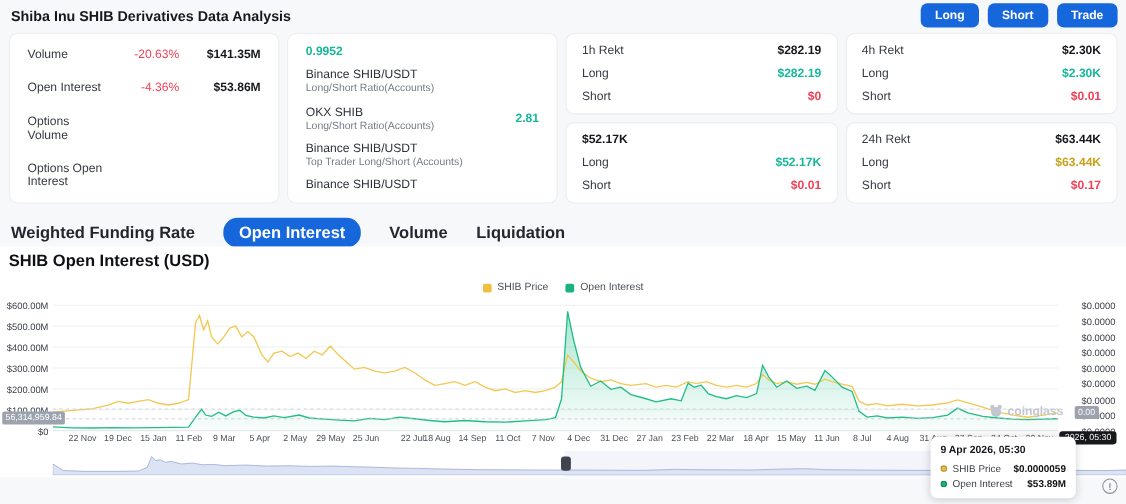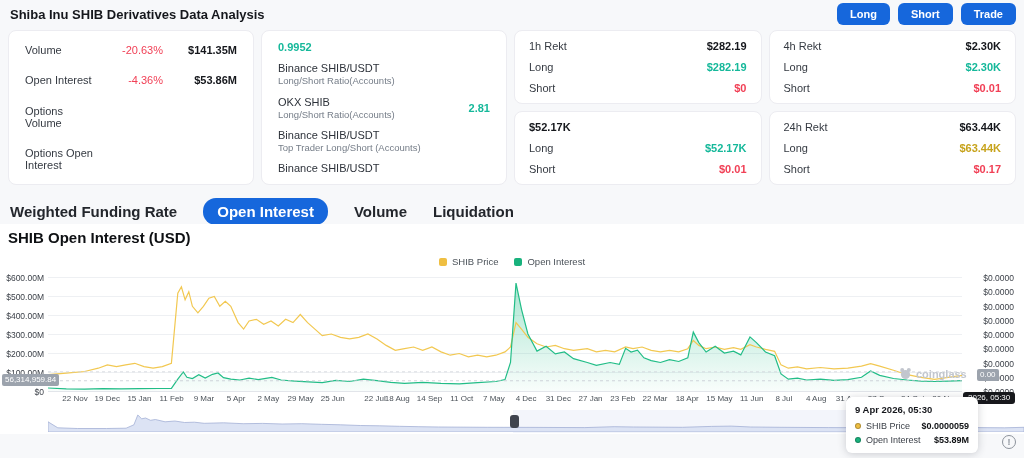--- a/index.html
+++ b/index.html
@@ -242,21 +242,21 @@
     <div class="xlab" style="left: 171.667px;">11 Feb</div>
     <div class="xlab" style="left: 203.889px;">9 Mar</div>
     <div class="xlab" style="left: 236.111px;">5 Apr</div>
     <div class="xlab" style="left: 268.333px;">2 May</div>
     <div class="xlab" style="left: 300.556px;">29 May</div>
     <div class="xlab" style="left: 332.778px;">25 Jun</div>
     <div class="xlab" style="left: 365px; margin-left: 10px;">22 Jul</div>
     <div class="xlab" style="left: 397.222px;">18 Aug</div>
     <div class="xlab" style="left: 429.444px;">14 Sep</div>
     <div class="xlab" style="left: 461.667px;">11 Oct</div>
-    <div class="xlab" style="left: 493.889px;">7 May</div>
+    <div class="xlab" style="left: 493.889px;">7 Nov</div>
     <div class="xlab" style="left: 526.111px;">4 Dec</div>
     <div class="xlab" style="left: 558.333px;">31 Dec</div>
     <div class="xlab" style="left: 590.556px;">27 Jan</div>
     <div class="xlab" style="left: 622.778px;">23 Feb</div>
     <div class="xlab" style="left: 655px;">22 Mar</div>
     <div class="xlab" style="left: 687.222px;">18 Apr</div>
     <div class="xlab" style="left: 719.444px;">15 May</div>
     <div class="xlab" style="left: 751.667px;">11 Jun</div>
     <div class="xlab" style="left: 783.889px;">8 Jul</div>
     <div class="xlab" style="left: 816.111px;">4 Aug</div>

